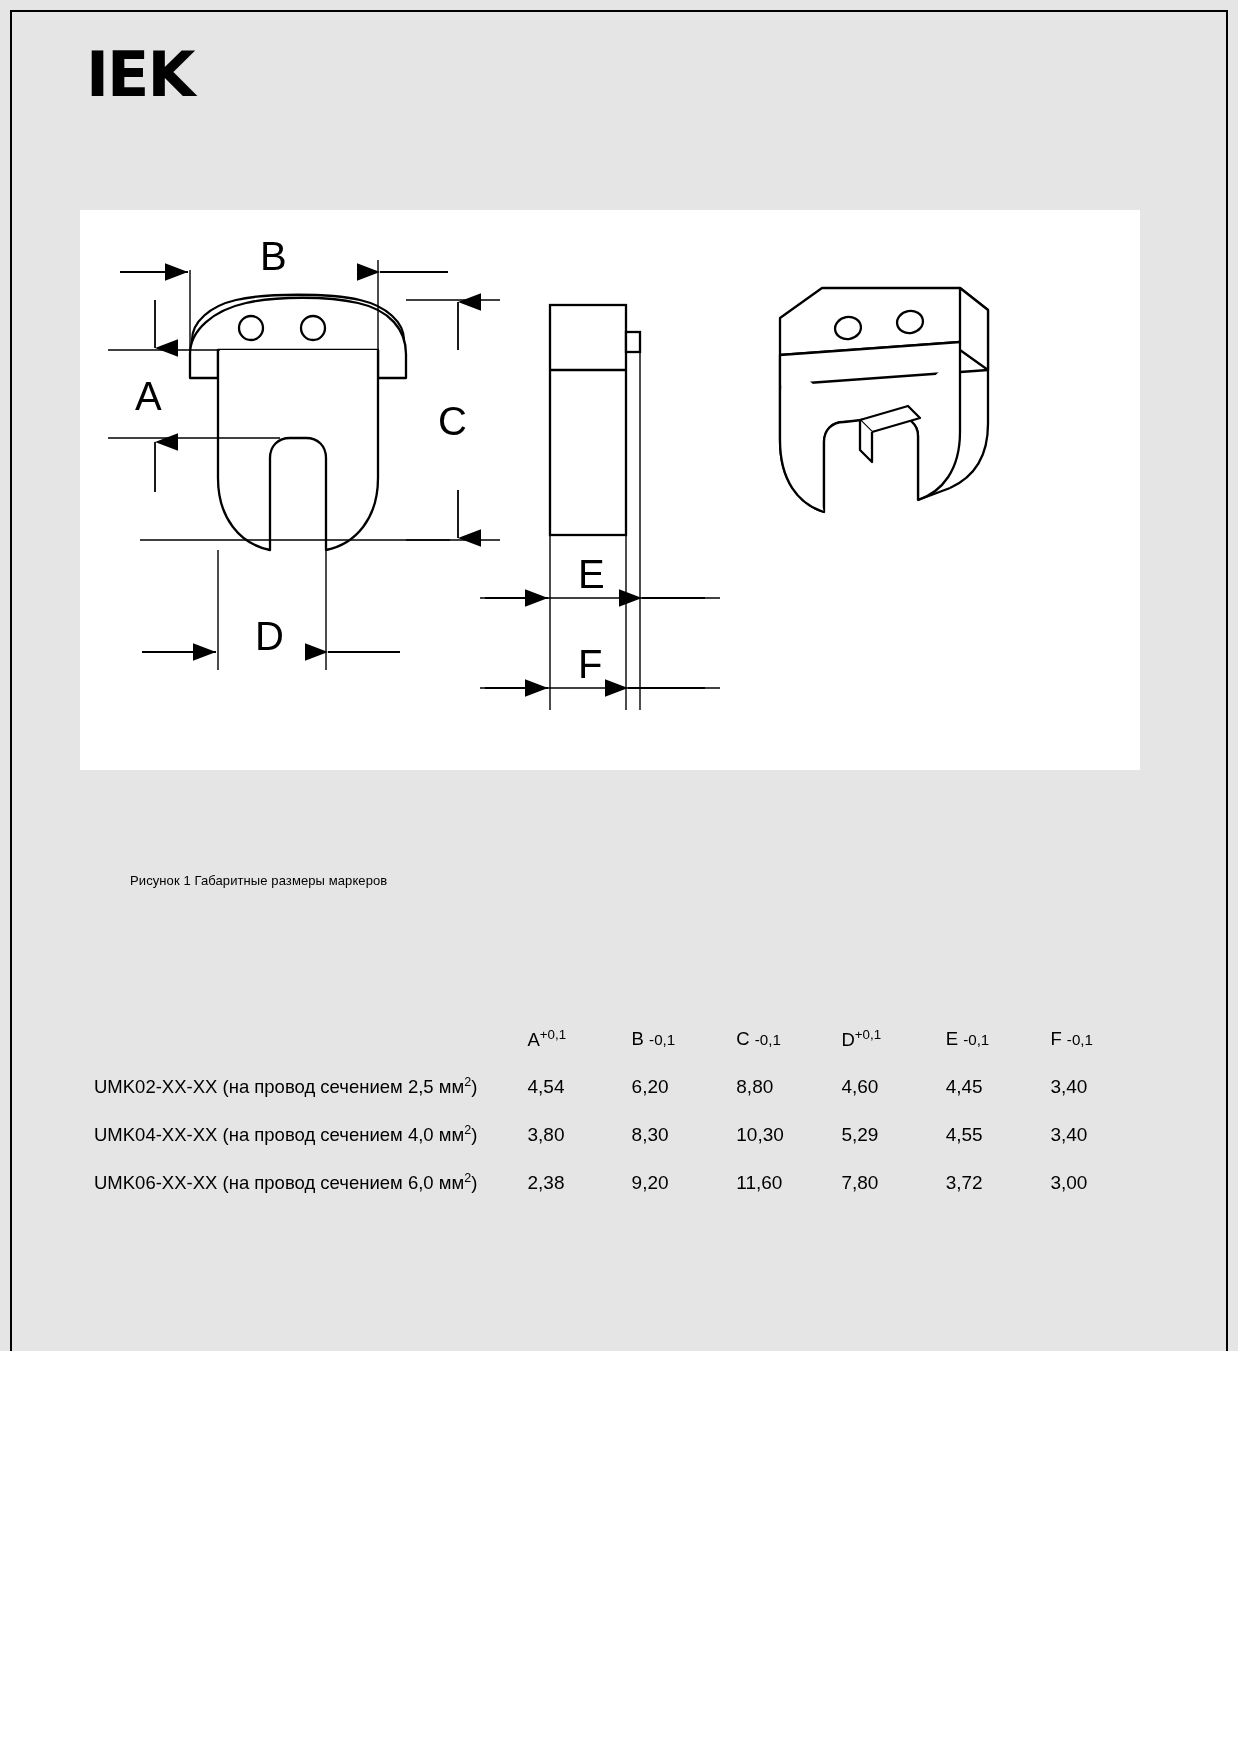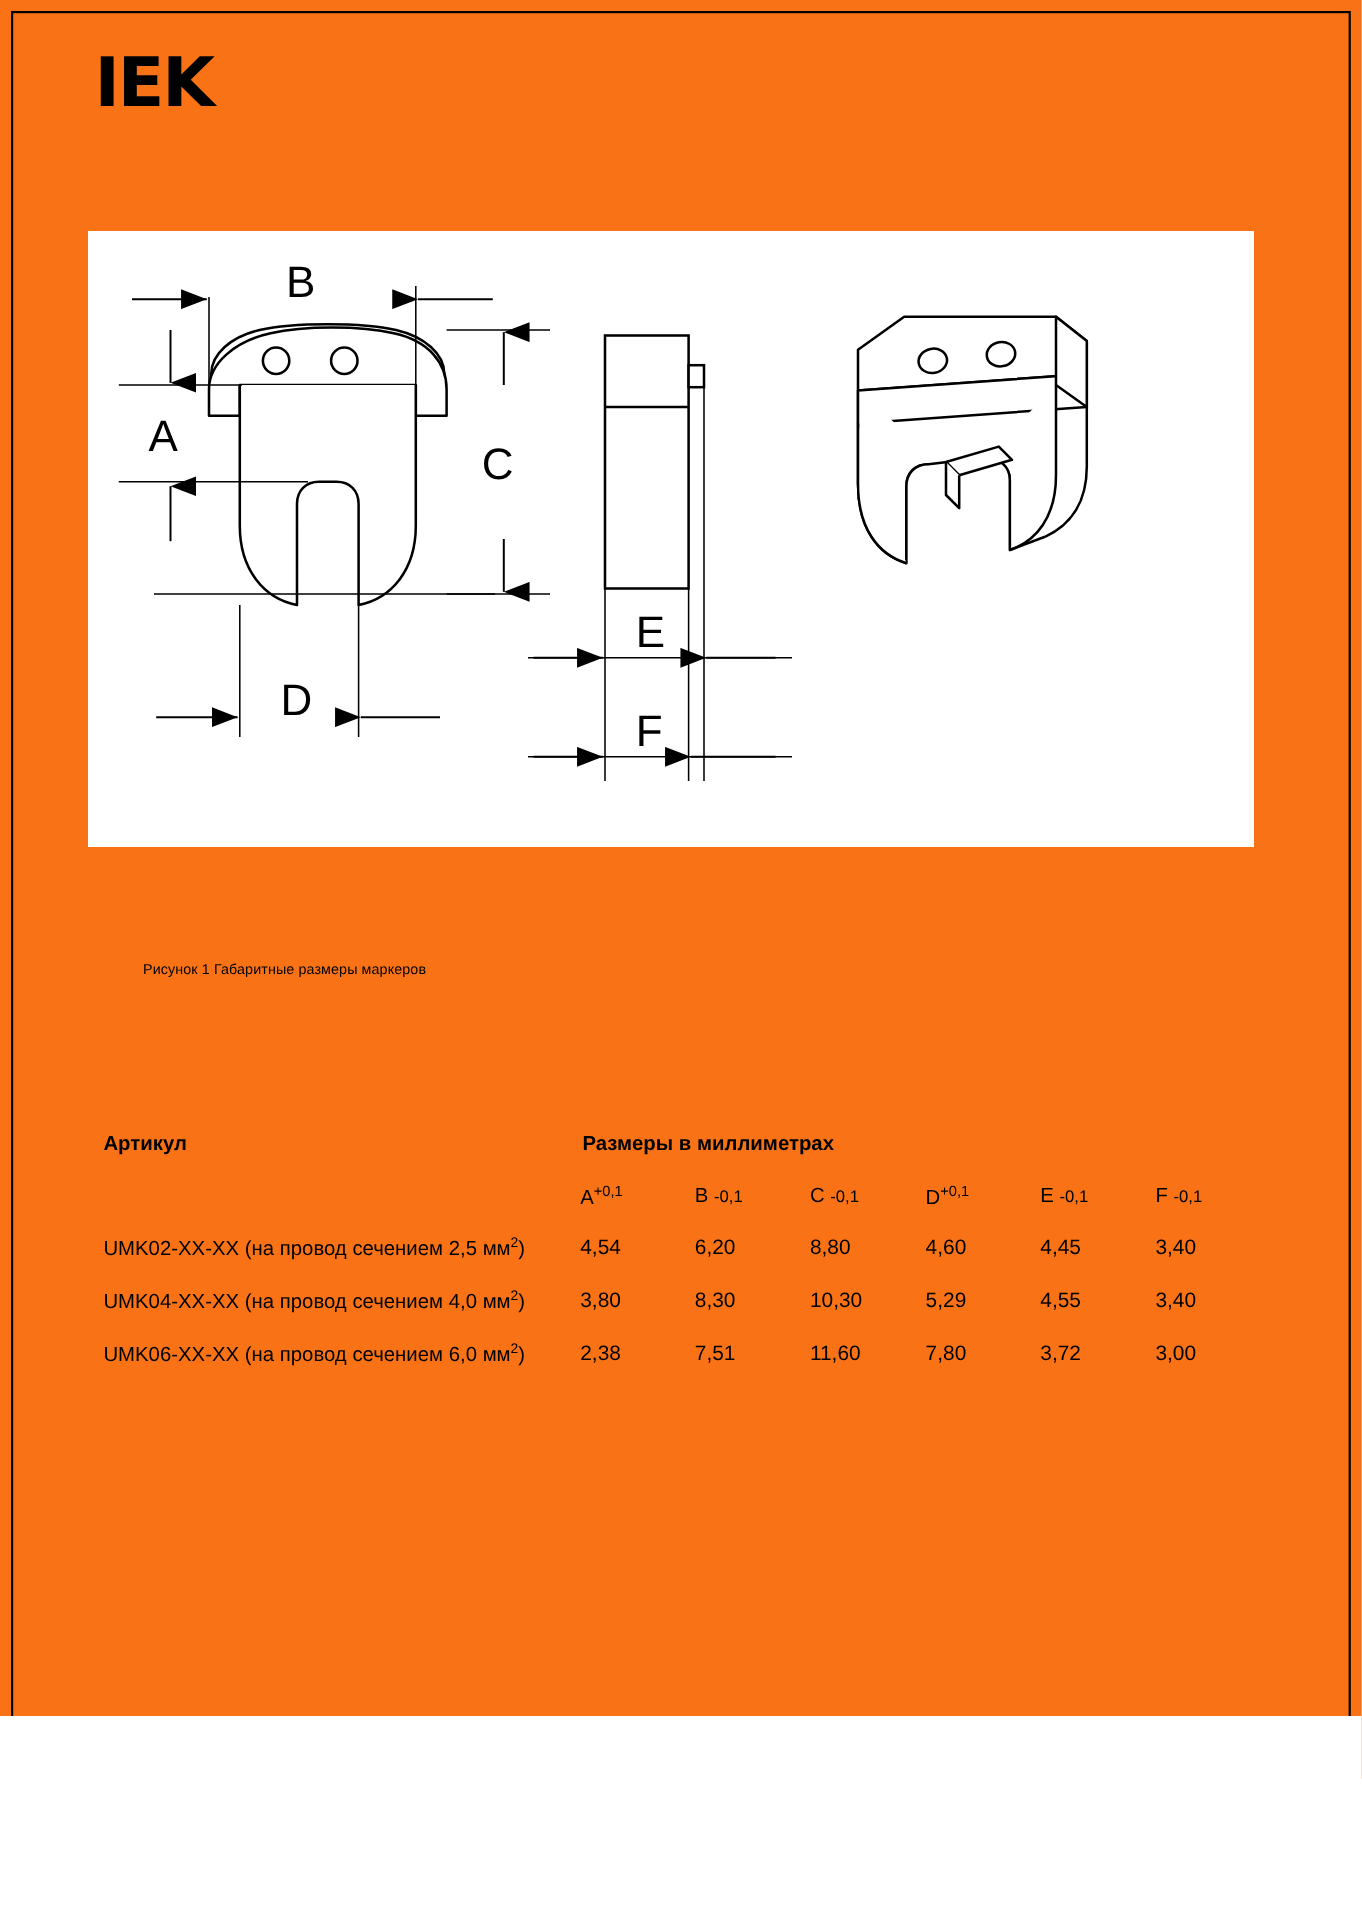--- a/index.html
+++ b/index.html
@@ -7,23 +7,23 @@
     padding: 0;
     background: #ffffff;
   }
   body {
     font-family: "Liberation Sans", sans-serif;
     color: #1a1a1a;
   }
   .page {
     position: relative;
     width: 1238px;
-    height: 1560px;
+    height: 1351px;
     margin: 0 auto;
-    background: #f97316;
+    background: #e5e5e5;
     box-sizing: border-box;
     overflow: hidden;
   }
   .page-border {
     position: absolute;
     left: 10px;
     top: 10px;
     width: 1218px;
     height: 1731px;
     border: 2px solid #000;
@@ -374,24 +374,20 @@
       </g>
     </svg>
   </div>
 
   <div class="caption">Рисунок 1  Габаритные размеры маркеров</div>
 
   <div class="table-wrap">
     <table class="spec">
       <tbody>
 
-        <tr class="t-row">
-          <td class="cell-art head line-top thin-bottom">Артикул</td>
-          <td class="cell-dim-head line-top thin-bottom vsep" colspan="6">Размеры в миллиметрах</td>
-        </tr>
 
         <tr class="t-row">
           <td class="cell-art thin-bottom"></td>
           <td class="col-sub thin-bottom vsep">
             <span>A</span><span class="tolsup">+0,1</span>
           </td>
           <td class="col-sub thin-bottom vsep">
             <span>B</span>&nbsp;<span class="tol">-0,1</span>
           </td>
           <td class="col-sub thin-bottom vsep">
@@ -431,21 +427,21 @@
           <td class="col-val thin-bottom vsep">5,29</td>
           <td class="col-val thin-bottom vsep">4,55</td>
           <td class="col-val thin-bottom vsep">3,40</td>
         </tr>
 
         <tr class="t-row">
           <td class="cell-art line-bottom">
             <span>UMK06-XX-XX (на провод сечением 6,0 мм</span><sup>2</sup><span>)</span>
           </td>
           <td class="col-val line-bottom vsep">2,38</td>
-          <td class="col-val line-bottom vsep">7,51</td>
+          <td class="col-val line-bottom vsep">9,20</td>
           <td class="col-val line-bottom vsep">11,60</td>
           <td class="col-val line-bottom vsep">7,80</td>
           <td class="col-val line-bottom vsep">3,72</td>
           <td class="col-val line-bottom vsep">3,00</td>
         </tr>
       </tbody>
     </table>
   </div>
 </div>
 

